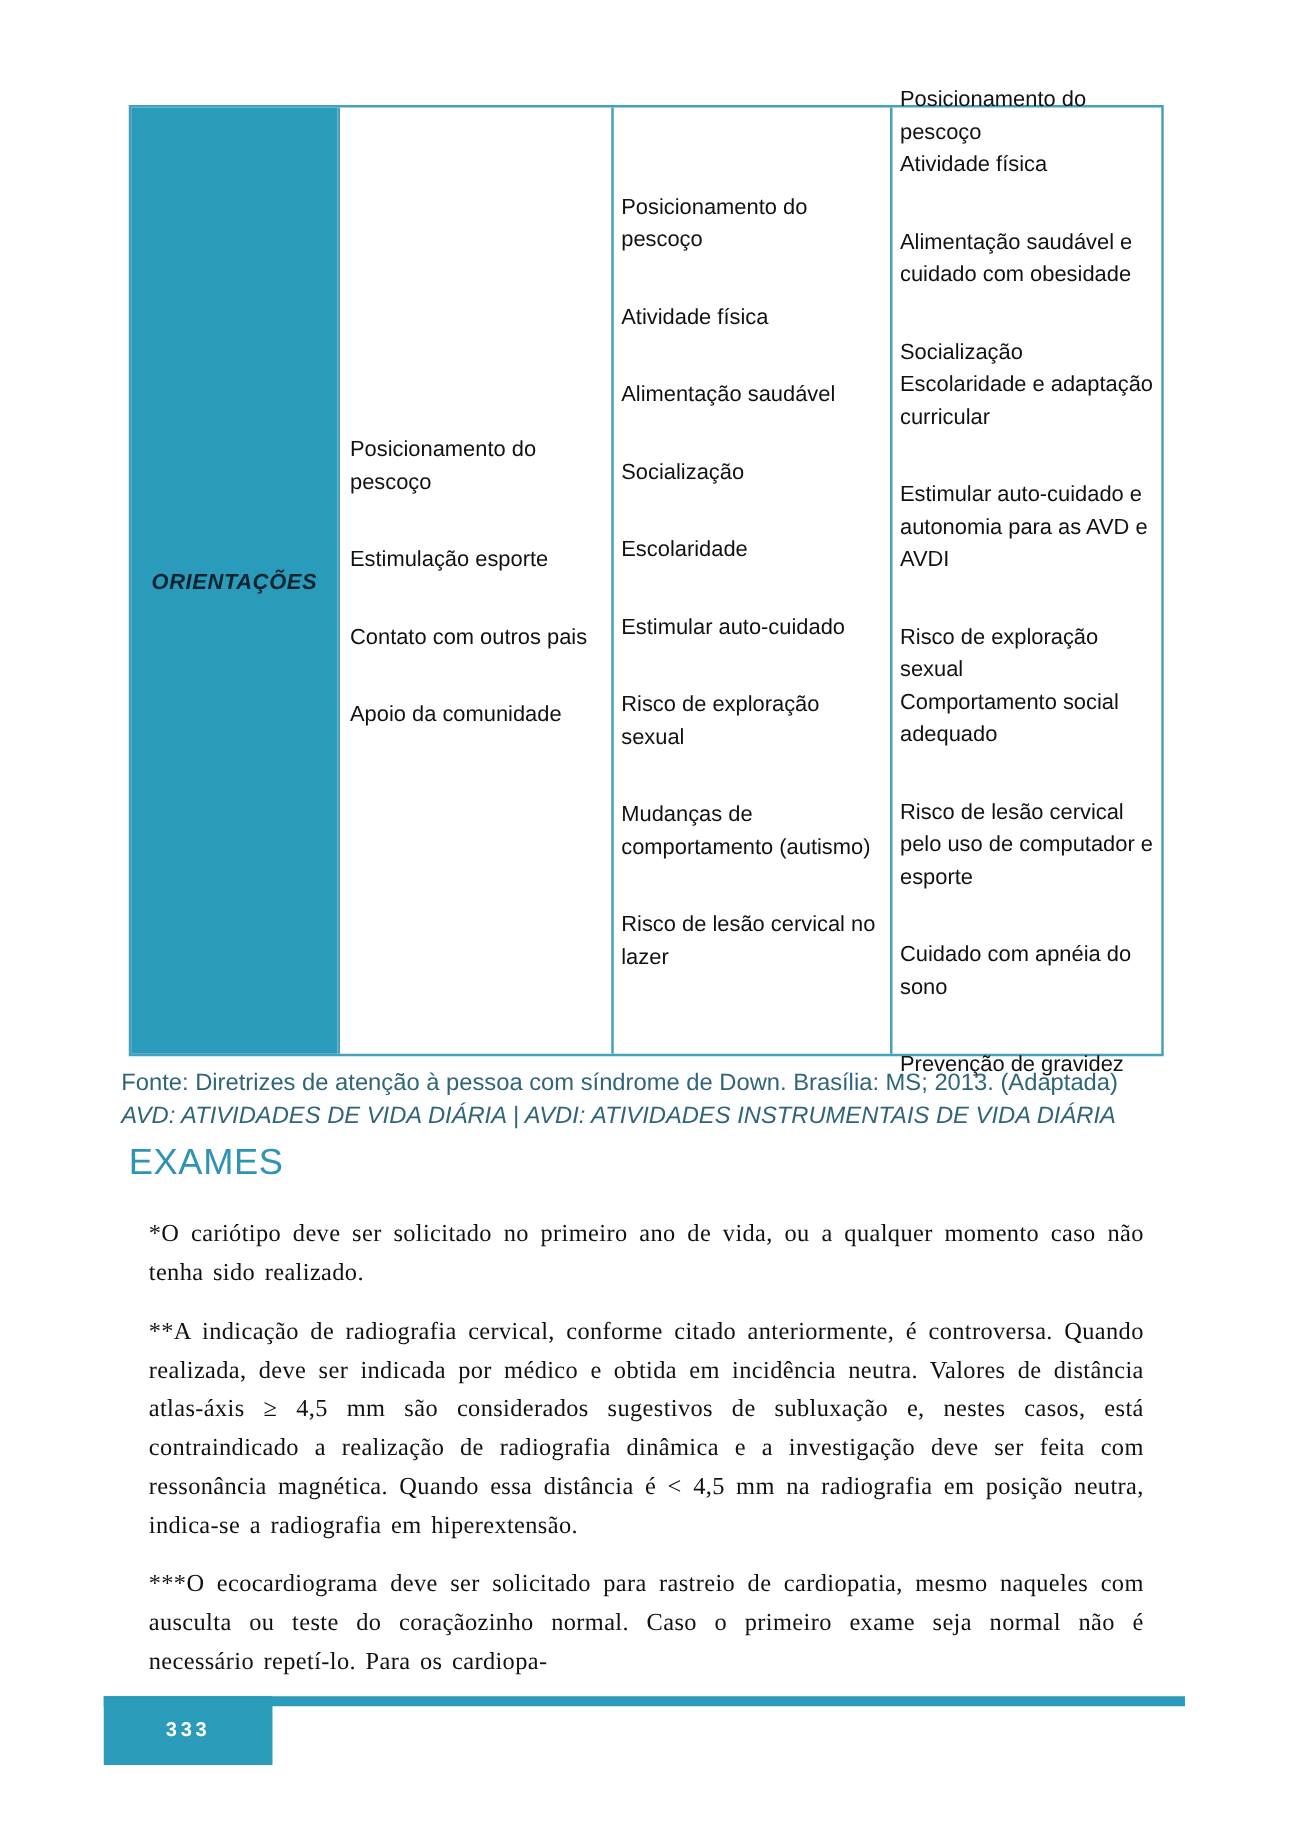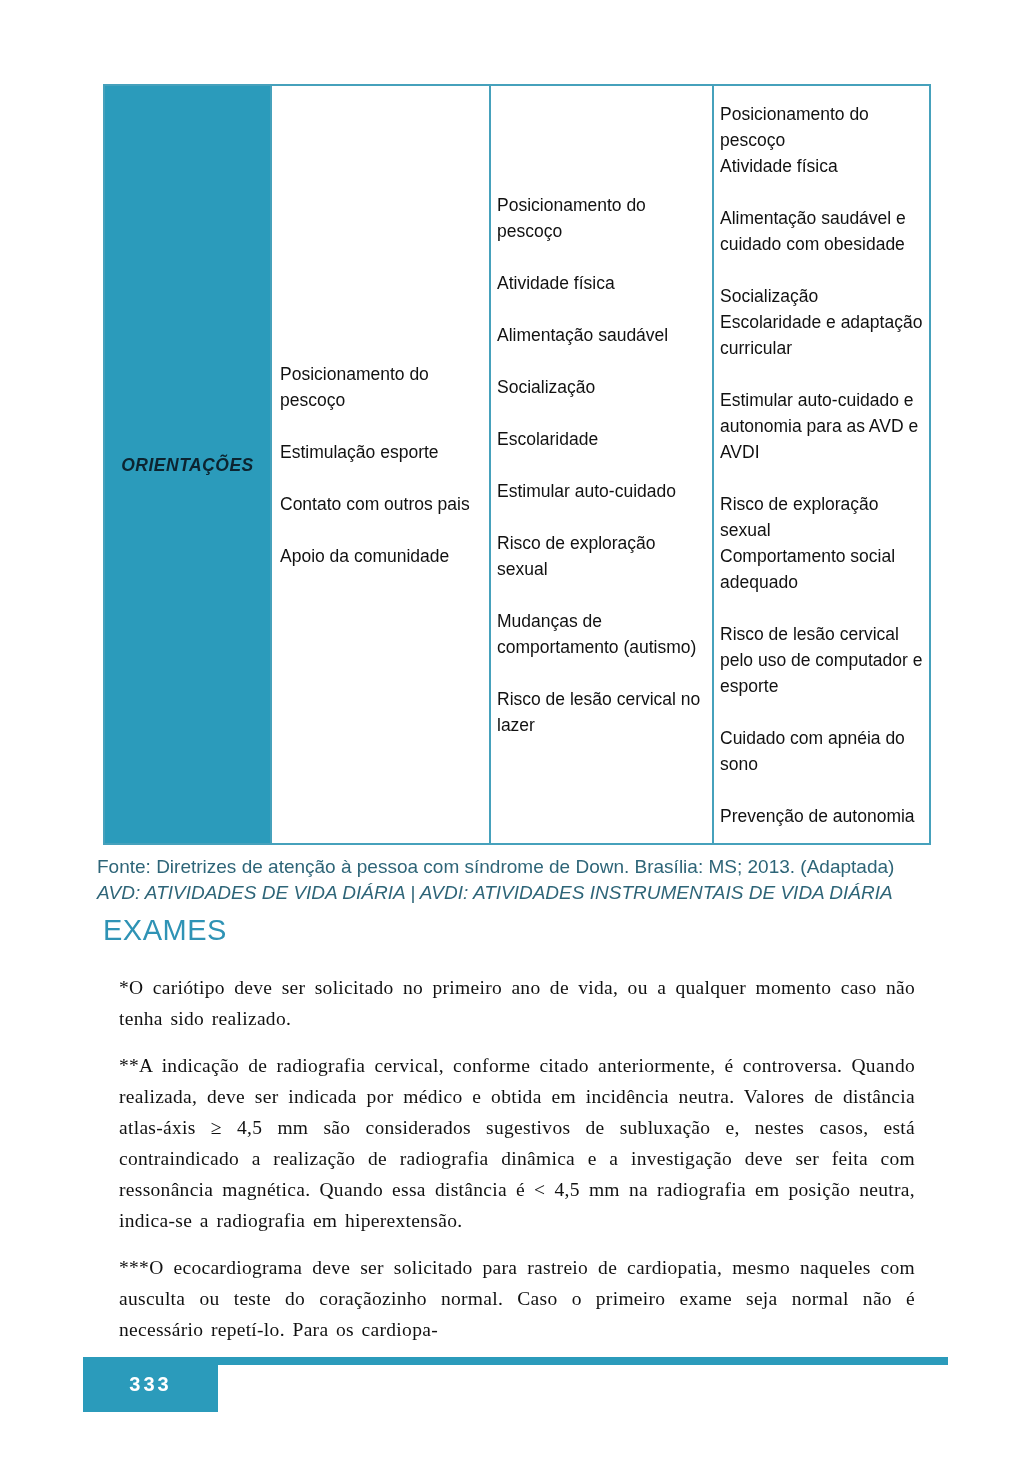--- a/index.html
+++ b/index.html
@@ -38,21 +38,21 @@
     background:var(--teal);
     align-items:center;justify-content:center;
   }
   .header-cell span{
     font-weight:bold;font-size:17.5px;letter-spacing:.5px;color:#0c2430;font-style:italic;
   }
   .col-a{width:219px;flex:0 0 219px;padding:0 4px 0 8px;}
   .col-b{width:223px;flex:0 0 223px;padding:0 2px 0 6px;}
   .col-c{width:219px;flex:1 1 auto;padding:0 2px 0 6px;}
   .stack p{margin:0;white-space:pre-line;}
-  .stack p + p{margin-top:26px;}
+  .stack p + p{margin-top:36px;}
 
   
   .source{
     position:absolute;left:97px;top:854px;width:860px;
     color:var(--source_text);
     font-size:19px;line-height:26px;
   }
   .source .avd-note{font-style:italic;}
 
   
@@ -74,21 +74,21 @@
   .footer-bar{
     position:absolute;left:83px;top:1357px;
     width:865px;height:8px;background:var(--teal);
   }
   .page-number-box{
     position:absolute;left:83px;top:1357px;
     width:135px;height:55px;background:var(--teal);
     display:flex;align-items:center;justify-content:center;
   }
   .page-number-box span{
-    color:#ffffff;font-weight:bold;font-size:20px;letter-spacing:3px;
+    color:#ffffff;font-weight:bold;font-size:16px;letter-spacing:3px;
   }
 </style>
 </head>
 <body>
 
 <div class="page">
 
   <div class="otable">
     <div class="cell header-cell">
       <span>ORIENTAÇÕES</span>
@@ -122,21 +122,21 @@
         <p>Posicionamento do pescoço
 Atividade física</p>
         <p>Alimentação saudável e cuidado com obesidade</p>
         <p>Socialização
 Escolaridade e adaptação curricular</p>
         <p>Estimular auto-cuidado e autonomia para as AVD e AVDI</p>
         <p>Risco de exploração sexual
 Comportamento social adequado</p>
         <p>Risco de lesão cervical pelo uso de computador e esporte</p>
         <p>Cuidado com apnéia do sono</p>
-        <p>Prevenção de autonomia</p>
+        <p>Prevenção de gravidez</p>
       </div>
     </div>
   </div>
 
   <div class="source">
     <p class="fonte-line">Fonte: Diretrizes de atenção à pessoa com síndrome de Down. Brasília: MS; 2013. (Adaptada)</p>
     <p class="avd-note">AVD: ATIVIDADES DE VIDA DIÁRIA | AVDI: ATIVIDADES INSTRUMENTAIS DE VIDA DIÁRIA</p>
   </div>
 
   <h1 class="exames-title">EXAMES</h1>

